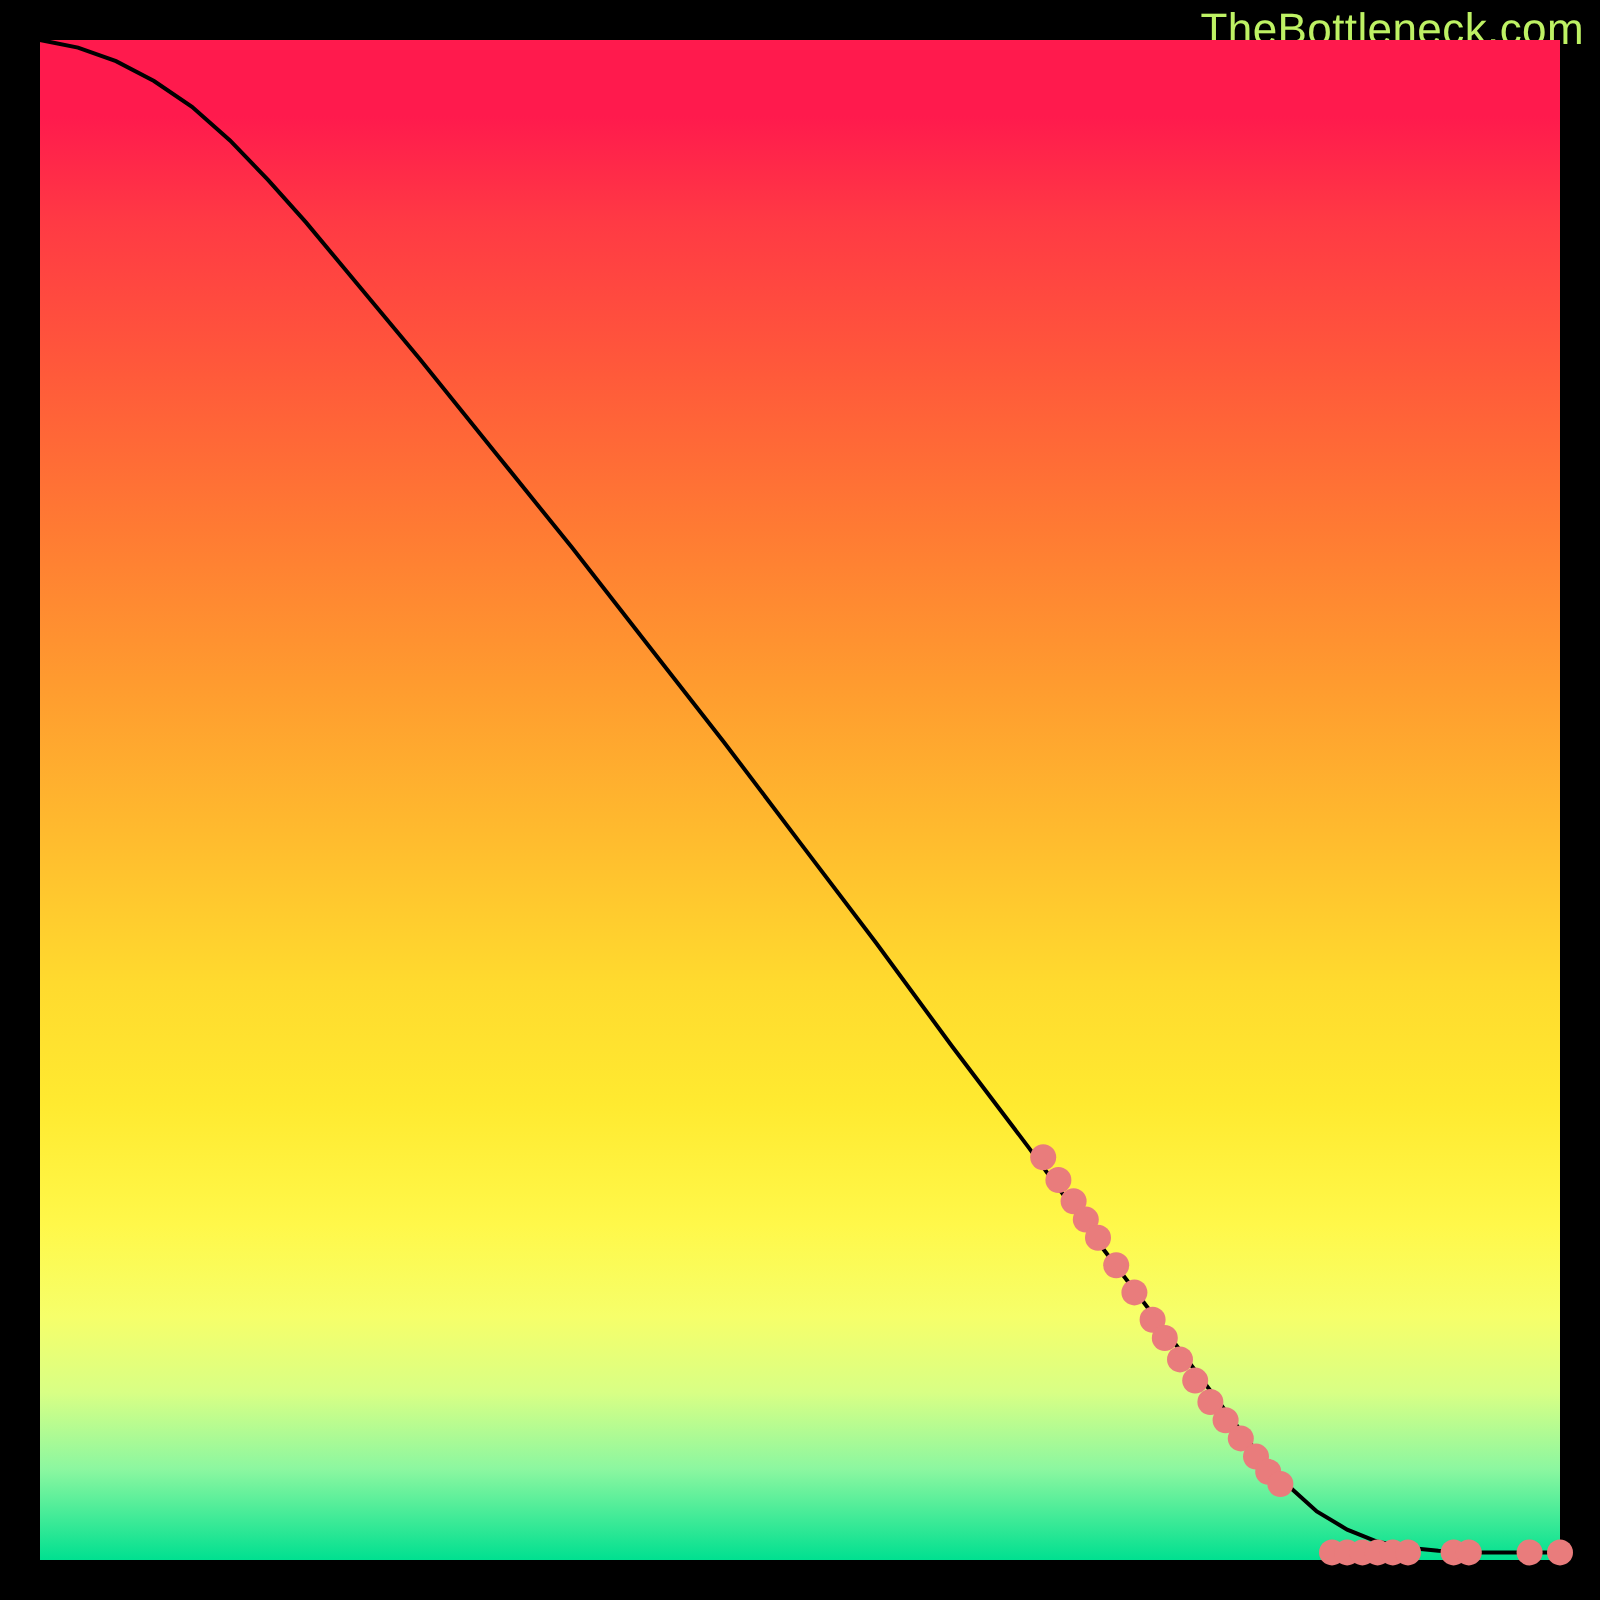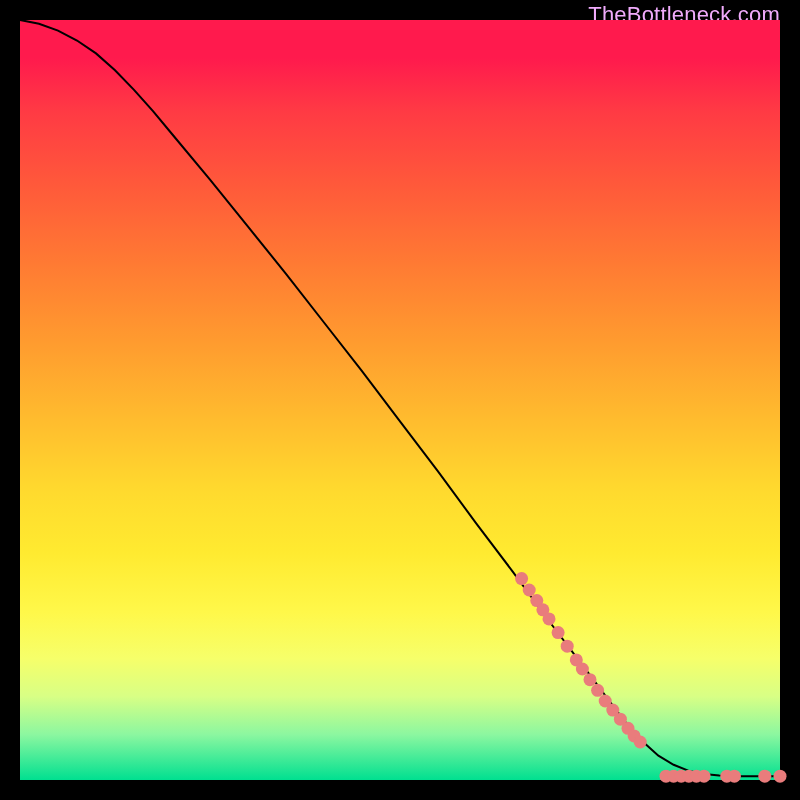--- a/index.html
+++ b/index.html
@@ -29,22 +29,22 @@
       #ffea30 70%,
       #fff84a 78%,
       #f6ff6a 84%,
       #d8ff85 89%,
       #8cf7a0 94%,
       #00e090 100%);
   }
   .watermark {
     position: absolute;
     top: 2px;
-    right: 20px;
-    color: #f0abfc;
+    right: 8px;
+    color: #bef264;
     font-size: 22px;
     font-weight: 500;
     letter-spacing: 0.2px;
     user-select: none;
   }
   svg.curve {
     position: absolute;
     left: 0; top: 0;
     width: 100%; height: 100%;
     overflow: visible;

